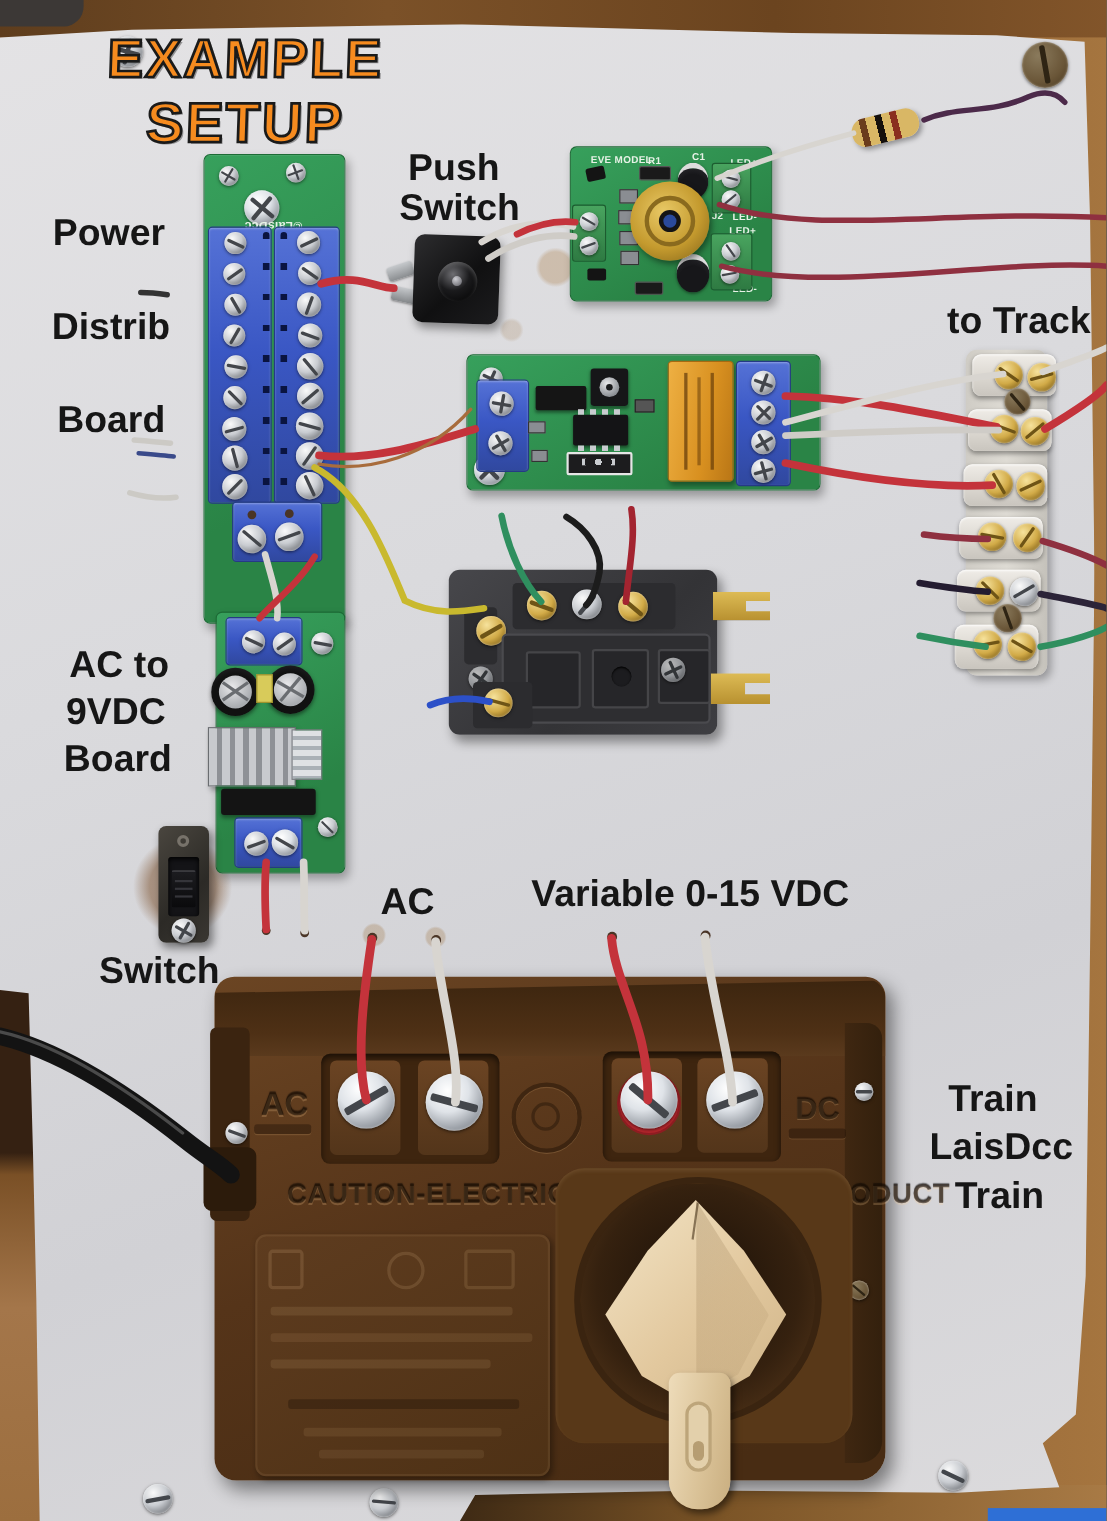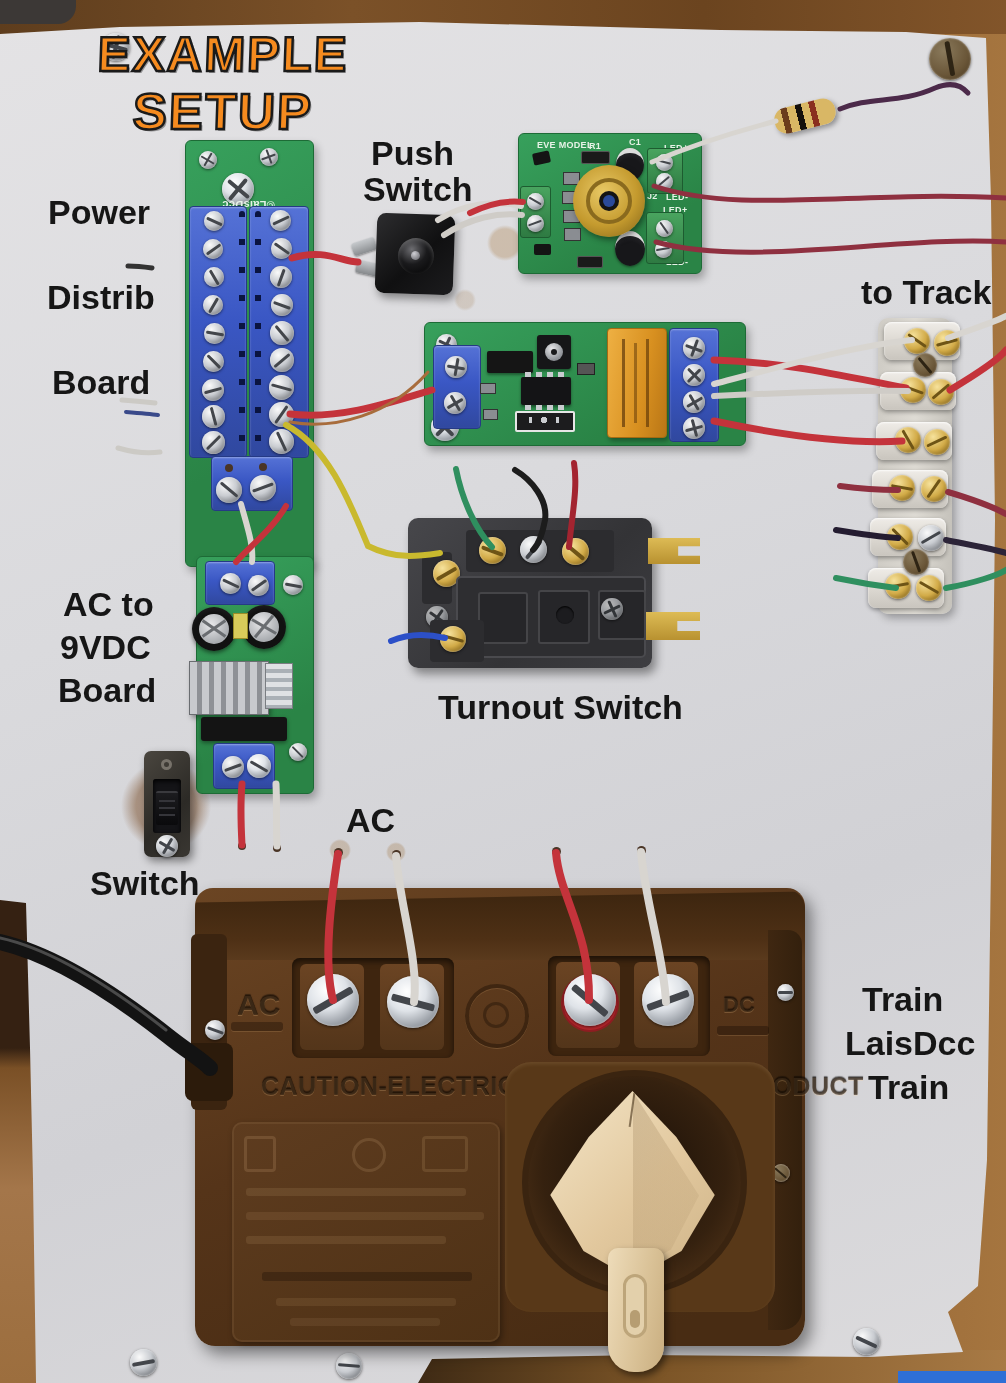--- a/index.html
+++ b/index.html
@@ -332,21 +332,21 @@
     <div style="position:absolute;left:361px;top:74px;width:64px;height:86px;background:linear-gradient(#6b4423,#53351a);border-radius:6px"></div>
     <div style="position:absolute;left:439px;top:74px;width:64px;height:86px;background:linear-gradient(#6b4423,#53351a);border-radius:6px"></div>
     <span style="position:absolute;left:368px;top:88px;width:54px;height:54px;border-radius:50%;background:#b3262c;box-shadow:0 0 0 2px #8f1d22"></span>
     <span class="scr chrome-big" style="left:112px;top:86px;width:52px;height:52px;--a:-30deg"></span>
     <span class="scr chrome-big" style="left:192px;top:88px;width:52px;height:52px;--a:15deg"></span>
     <span class="scr chrome-big" style="left:369px;top:86px;width:52px;height:52px;--a:40deg"></span>
     <span class="scr chrome-big" style="left:447px;top:86px;width:52px;height:52px;--a:-20deg"></span>
 
     <div class="emb" style="left:42px;top:100px;font-size:30px">AC</div>
     <div style="position:absolute;left:36px;top:134px;width:52px;height:9px;background:rgba(20,10,2,.35);border-radius:3px;box-shadow:0 1px 0 rgba(255,210,150,.15)"></div>
-    <div class="emb" style="left:528px;top:104px;font-size:22px">DC</div>
+    <div class="emb" style="left:528px;top:104px;font-size:28px">DC</div>
     <div style="position:absolute;left:522px;top:138px;width:52px;height:9px;background:rgba(20,10,2,.35);border-radius:3px;box-shadow:0 1px 0 rgba(255,210,150,.15)"></div>
     <div style="position:absolute;left:270px;top:96px;width:56px;height:56px;border-radius:50%;border:4px solid rgba(28,15,4,.45);box-shadow:0 1px 0 rgba(255,210,150,.18), inset 0 1px 0 rgba(255,210,150,.15)">
       <span style="position:absolute;left:14px;top:14px;width:20px;height:20px;border-radius:50%;border:3px solid rgba(28,15,4,.4)"></span>
     </div>
 
     <div class="emb" style="left:66px;top:184px;font-size:25px;letter-spacing:.5px">CAUTION-ELECTRICALLY OPERATED PRODUCT</div>
 
     <div style="position:absolute;left:37px;top:234px;width:268px;height:220px;background:linear-gradient(150deg,#5e3c1f,#4e3115);
          border-radius:10px;box-shadow:inset 0 0 0 2px rgba(255,215,160,.08), 2px 3px 6px rgba(0,0,0,.35)">
       <span style="position:absolute;left:12px;top:14px;width:26px;height:30px;border:3px solid rgba(255,215,160,.14);border-radius:4px"></span>
@@ -450,26 +450,26 @@
   <div class="title" style="left:88px;top:82px;width:270px;font-size:51px">SETUP</div>
 
   <div class="lbl" style="left:48px;top:195px">Power</div>
   <div class="lbl" style="left:47px;top:280px">Distrib</div>
   <div class="lbl" style="left:52px;top:365px">Board</div>
 
   <div class="lbl" style="left:371px;top:136px">Push</div>
   <div class="lbl" style="left:363px;top:172px">Switch</div>
 
   <div class="lbl" style="left:861px;top:275px">to Track</div>
-  <div class="lbl" style="left:438px;top:690px">Turnout Switch</div>
 
   <div class="lbl" style="left:63px;top:587px">AC to</div>
   <div class="lbl" style="left:60px;top:630px">9VDC</div>
   <div class="lbl" style="left:58px;top:673px">Board</div>
 
   <div class="lbl" style="left:90px;top:866px">Switch</div>
   <div class="lbl" style="left:346px;top:803px">AC</div>
+  <div class="lbl" style="left:483px;top:796px">Variable 0-15 VDC</div>
 
   <div class="lbl" style="left:862px;top:982px">Train</div>
   <div class="lbl" style="left:845px;top:1026px">LaisDcc</div>
   <div class="lbl" style="left:868px;top:1070px">Train</div>
 
 </div>
 
 </body></html>

